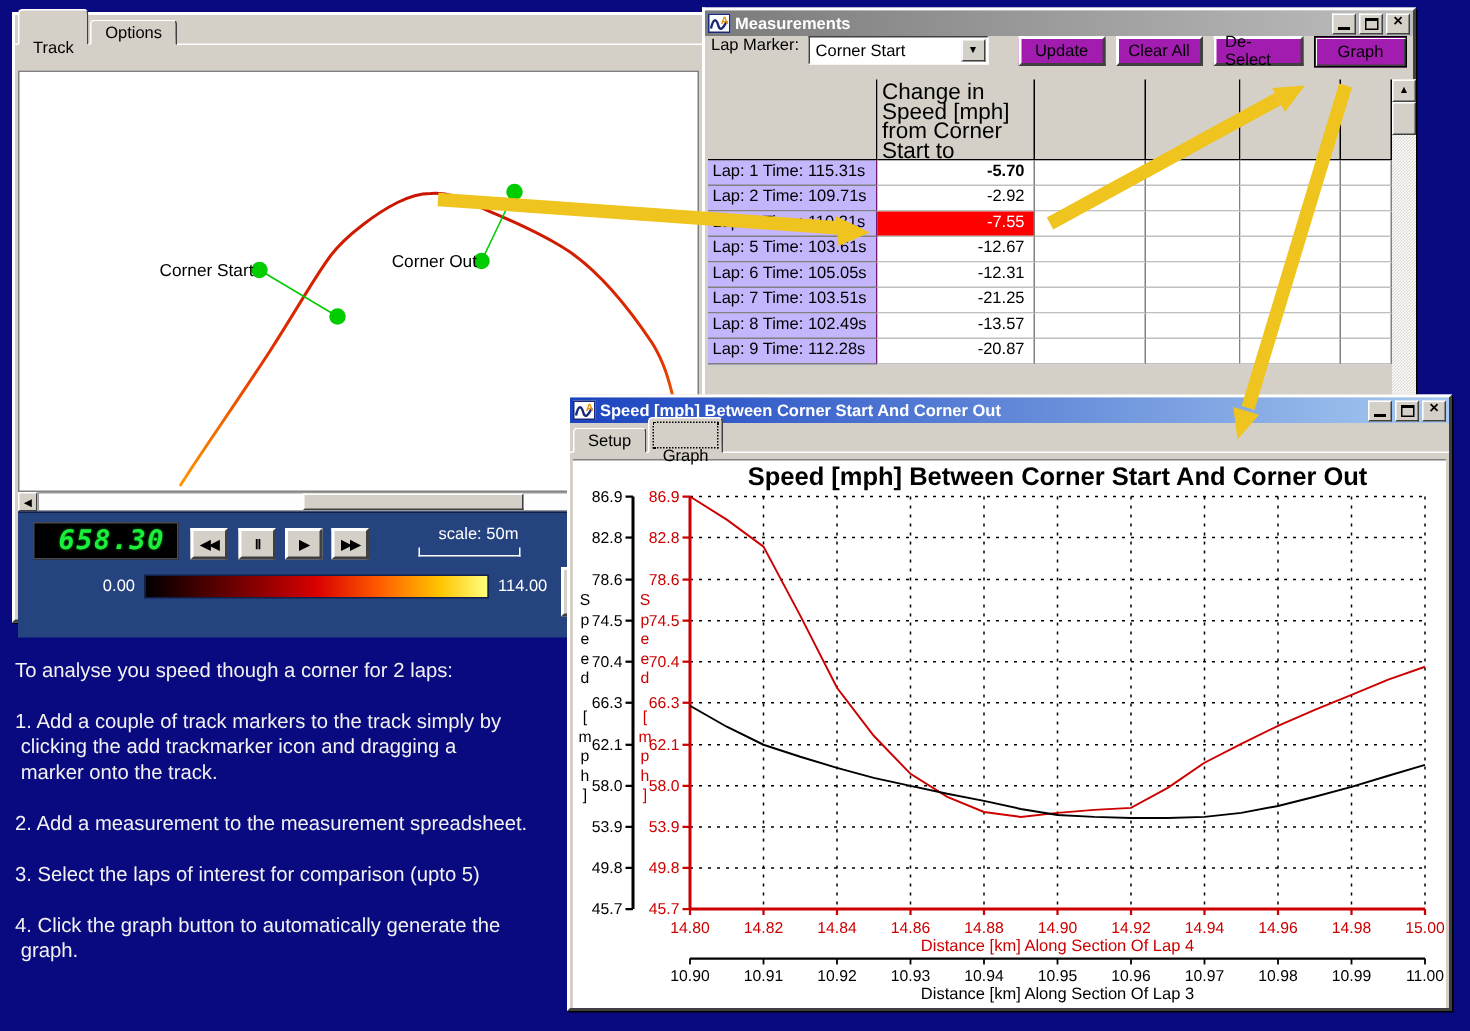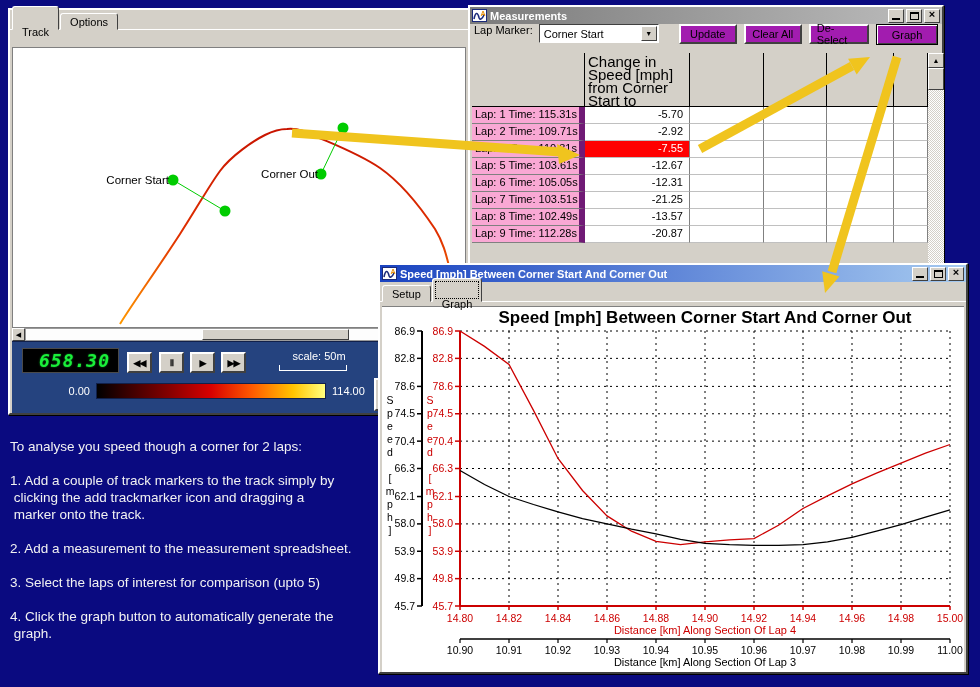--- a/index.html
+++ b/index.html
@@ -25,21 +25,21 @@
   .tab.focusring { outline:1px dotted #000; outline-offset:-4px; }
   .tabline { position:absolute; left:0; right:0; bottom:0; height:1px; background:#fff; }
 
   
   #trackmap { left:8px; top:8px; width:462px; height:407px; z-index:10; }
   .track-area { position:absolute; left:2px; top:37px; width:454px; height:281px; background:#fff; border:1px solid #808080; overflow:hidden; }
   .hscroll { position:absolute; left:2px; top:318px; width:454px; height:13px; display:flex; }
   .scroll-btn { width:13px; height:13px; background:#d4d0c8; border:1px solid; border-color:#fff #404040 #404040 #fff; font-size:7px; display:flex; align-items:center; justify-content:center; flex:none; }
   .hscroll-track { flex:1; position:relative; background:#fdfdfd; border:1px solid #9a9a9a; }
   .hscroll-thumb { position:absolute; left:176px; top:0; width:147px; height:11px; background:#d4d0c8; border:1px solid; border-color:#fff #404040 #404040 #fff; }
-  .navy-panel { position:absolute; left:2px; top:331px; width:454px; height:72px; background:#25437f; border-top:1px solid #11204a; }
+  .navy-panel { position:absolute; left:2px; top:331px; width:454px; height:84px; background:#25437f; border-top:1px solid #11204a; }
   .lcd { position:absolute; left:10px; top:6px; width:97px; height:25px; background:#000; border:1px solid #4a4a4a; display:flex; align-items:center; justify-content:flex-end; padding-right:8px; }
   .lcd span { font-family:"DejaVu Sans Mono", monospace; font-style:italic; font-weight:bold; font-size:18px; color:#1aef3a; letter-spacing:1px; text-shadow:0 0 2px #0c8f20; }
   .pbtn { position:absolute; top:10px; width:25px; height:21px; background:#d4d0c8; border:2px solid; border-color:#fff #404040 #404040 #fff; display:flex; align-items:center; justify-content:center; font-size:9px; font-weight:bold; letter-spacing:-1px; color:#000; }
   .scale-lbl { position:absolute; left:262px; top:8px; width:90px; text-align:center; color:#fff; font-size:11px; }
   .scale-bracket { position:absolute; left:267px; top:23px; width:68px; height:6px; border-left:1px solid #fff; border-right:1px solid #fff; border-bottom:1px solid #fff; }
   .speed-legend { position:absolute; left:84px; top:41px; width:230px; height:16px; border:1px solid #11204a;
      background:linear-gradient(90deg,#000000 0%,#3c0000 14%,#870000 32%,#d90000 50%,#ff5a00 68%,#ffc400 86%,#ffff7e 100%); }
   .legend-min { position:absolute; left:40px; top:43px; width:38px; text-align:right; color:#fff; }
   .legend-max { position:absolute; left:320px; top:43px; color:#fff; }
   .cut-btn { position:absolute; left:362px; top:36px; width:10px; height:33px; background:#d4d0c8; border:2px solid; border-color:#fff #404040 #404040 #fff; }
@@ -50,21 +50,21 @@
   .combo { width:120px; height:19px; background:#fff; border:1px solid; border-color:#404040 #fff #fff #404040; display:flex; align-items:center; }
   .combo-text { flex:1; padding-left:4px; }
   .combo-btn { width:16px; height:15px; margin-right:1px; background:#d4d0c8; border:1px solid; border-color:#fff #404040 #404040 #fff; font-size:7px; display:flex; align-items:center; justify-content:center; }
   .btn { height:20px; padding:0 6px; background:#a21caf; border:2px solid; border-color:#fff #404040 #404040 #fff; font-size:11px; display:flex; align-items:center; justify-content:center; min-width:58px; }
   .btn.default { border:1px solid #000; box-shadow:inset 1px 1px 0 #fff, inset -1px -1px 0 #404040; min-width:62px; height:21px; }
   .m-table { position:absolute; left:2px; top:46px; right:2px; bottom:0; background:#d4d0c8; display:flex; }
   .m-grid { width:456px; }
   .m-hrow { display:flex; height:54px; }
   .m-hcell { background:#d4d0c8; border-right:1px solid #000; border-bottom:1px solid #000; padding:2px 3px; font-size:15px; line-height:13px; }
   .m-row { display:flex; height:17px; }
-  .m-lcell { width:113px; background:#f9a8d4; border-right:6px solid #701a75; border-bottom:1px solid #808080; padding:1px 3px; white-space:nowrap; overflow:hidden; }
+  .m-lcell { width:113px; background:#c4b5fd; border-right:1px solid #701a75; border-bottom:1px solid #808080; padding:1px 3px; white-space:nowrap; overflow:hidden; }
   .m-vcell { width:105px; background:#fff; border-right:1px solid #808080; border-bottom:1px solid #c0c0c0; text-align:right; padding:1px 6px 1px 1px; }
   .m-vcell.sel { background:#ff0000; color:#fff; }
   .m-ecell { background:#fff; border-right:1px solid #808080; border-bottom:1px solid #c0c0c0; }
   .vscroll { width:16px; display:flex; flex-direction:column; background-image:linear-gradient(45deg,#d4d0c8 25%,transparent 25%,transparent 75%,#d4d0c8 75%),linear-gradient(45deg,#d4d0c8 25%,#fff 25%,#fff 75%,#d4d0c8 75%); background-size:2px 2px; background-position:0 0,1px 1px; }
   .vscroll .scroll-btn { width:16px; height:15px; font-size:7px; }
   .vscroll-thumb { width:16px; height:22px; background:#d4d0c8; border:1px solid; border-color:#fff #404040 #404040 #fff; }
 
   
   #graphwin { left:378px; top:263px; width:590px; height:411px; z-index:30; }
   .g-client { position:absolute; left:2px; top:41px; width:582px; height:366px; background:#fff; border-top:1px solid #808080; }
@@ -184,21 +184,21 @@
         <div class="m-hrow">
           <div class="m-hcell" style="width: 113px;"></div>
           <div class="m-hcell" style="width: 105px;">Change in Speed [mph] from Corner Start to Corner Out</div>
           <div class="m-hcell" style="width: 74px;"></div>
           <div class="m-hcell" style="width: 63px;"></div>
           <div class="m-hcell" style="width: 67px;"></div>
           <div class="m-hcell" style="width: 34px;"></div>
         </div>
         <div class="m-row">
           <div class="m-lcell" style="width: 113px;">Lap: 1 Time: 115.31s</div>
-          <div class="m-vcell" style="width: 105px;">-5.70</div>
+          <div class="m-vcell" style="width: 105px; font-weight: bold;">-5.70</div>
           <div class="m-ecell" style="width: 74px;"></div>
           <div class="m-ecell" style="width: 63px;"></div>
           <div class="m-ecell" style="width: 67px;"></div>
           <div class="m-ecell" style="width: 34px;"></div>
         </div>
         <div class="m-row">
           <div class="m-lcell" style="width: 113px;">Lap: 2 Time: 109.71s</div>
           <div class="m-vcell" style="width: 105px; padding-left: 44px;">-2.92</div>
           <div class="m-ecell" style="width: 74px;"></div>
           <div class="m-ecell" style="width: 63px;"></div>

